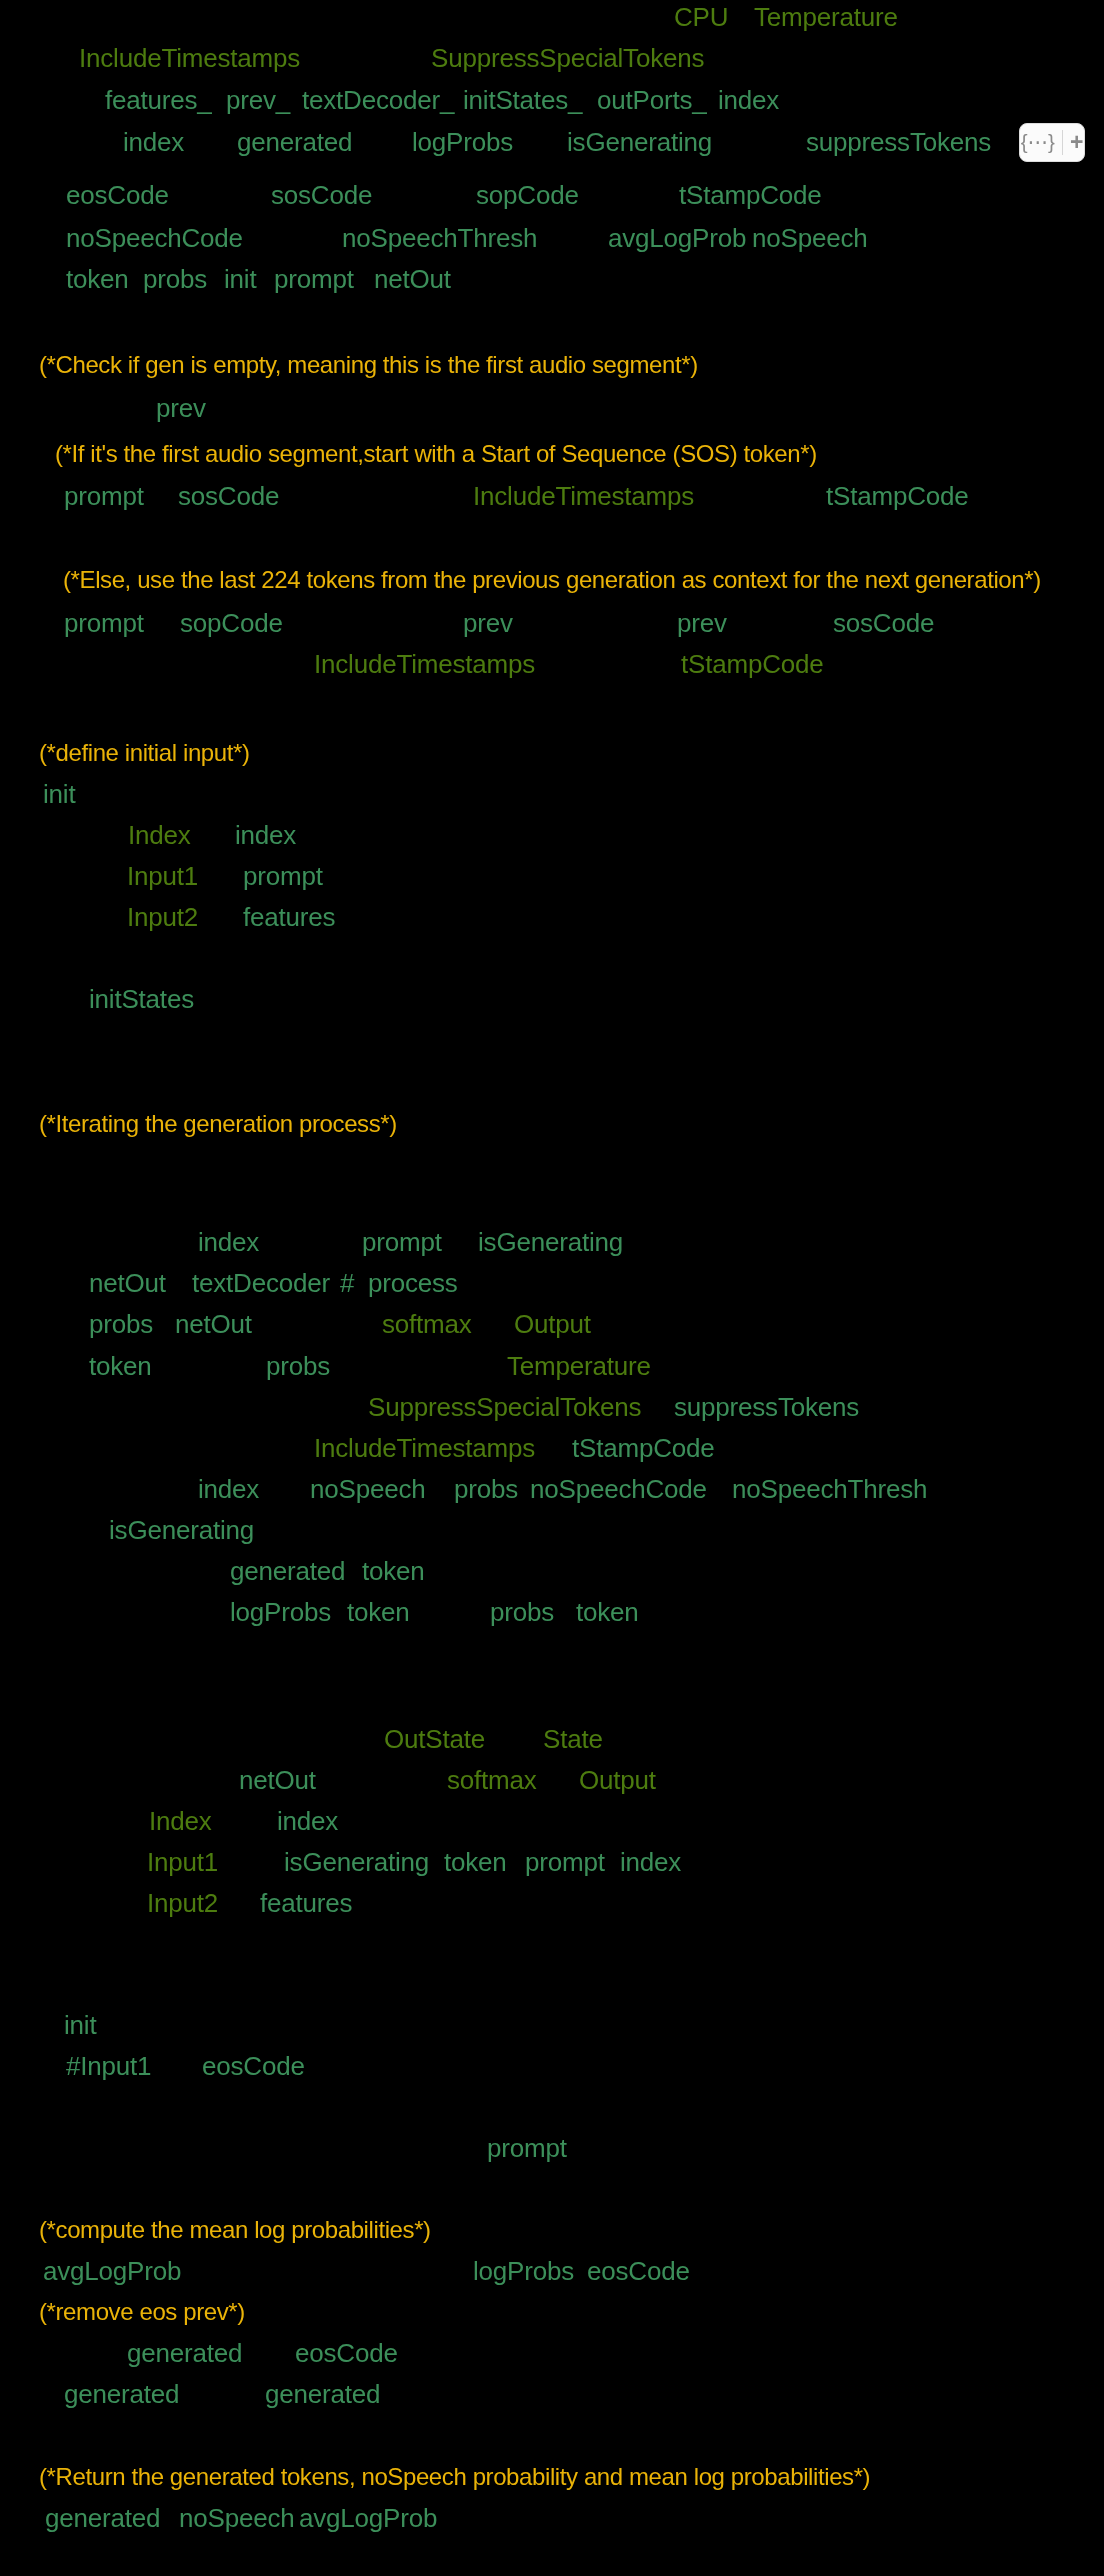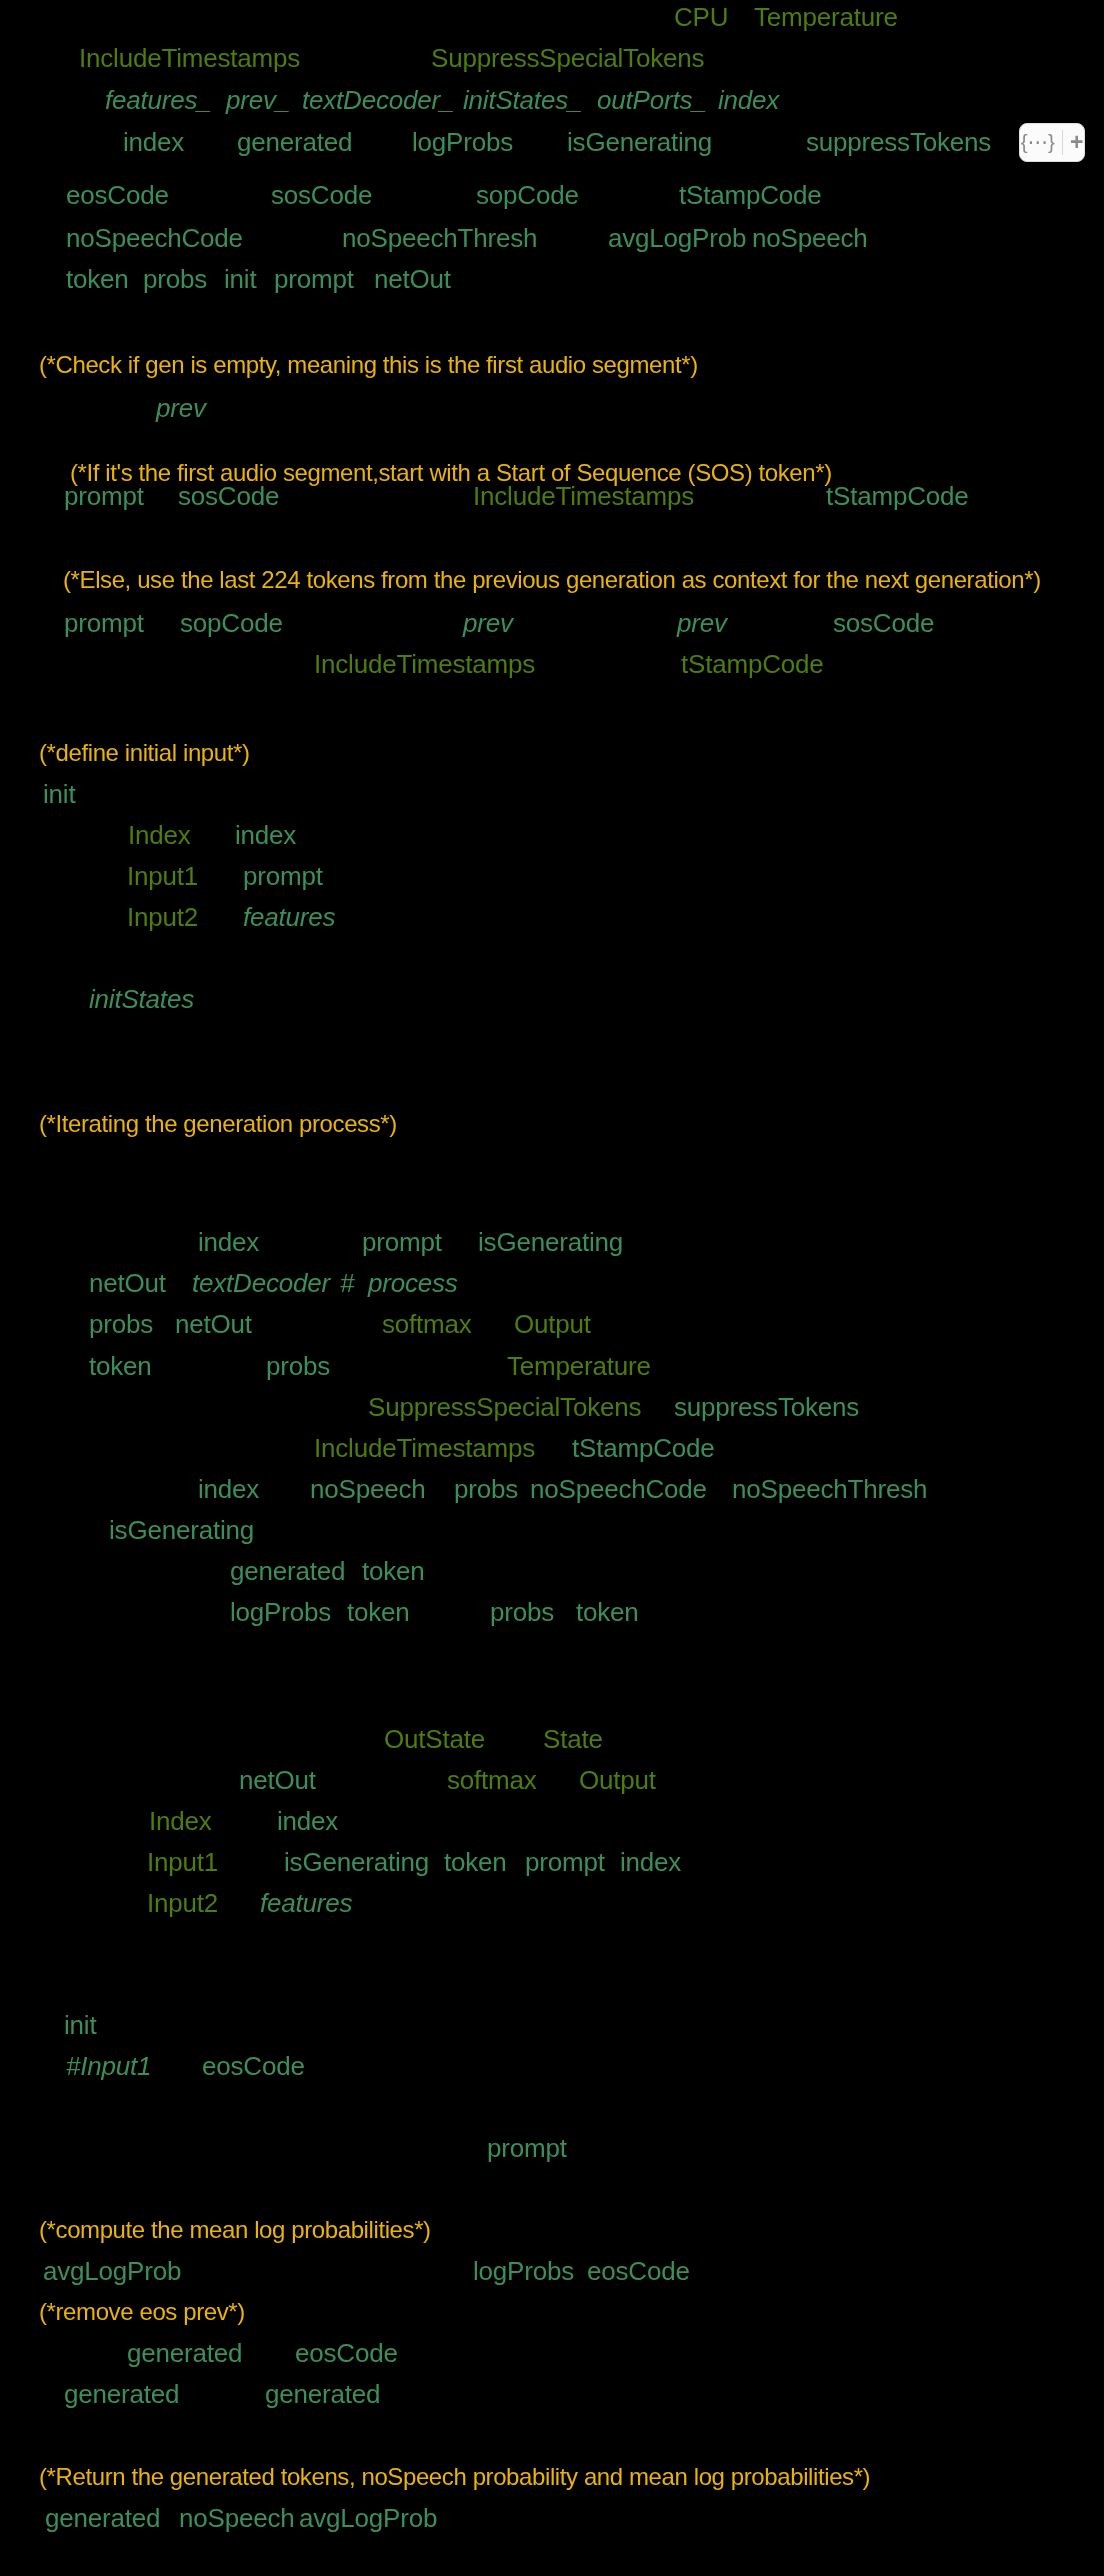--- a/index.html
+++ b/index.html
@@ -27,21 +27,21 @@
     position: absolute;
     white-space: pre;
     font-size: 26px;
     line-height: 30px;
     font-family: "Liberation Sans", sans-serif;
     letter-spacing: -0.2px;
   }
 
   
   .sym      { color: #3c8f5a; }            
-  .pat      { color: #3c8f5a; font-style: italic; }  
+  .pat      { color: #3c8f5a; }  
   .opt      { color: #4d7c0f; }            
   .cmt      { color: #eab308; font-size: 24px; }  
 
   .comment-row { letter-spacing: -0.4px; }
 
   
   #opts-widget {
     position: absolute;
     left: 1019px;
     top: 123px;
@@ -105,21 +105,21 @@
       <span class="tok sym" style="left: 342px; top: 223px;">noSpeechThresh</span>
       <span class="tok sym" style="left: 608px; top: 223px;">avgLogProb</span>
       <span class="tok sym" style="left: 752px; top: 223px;">noSpeech</span>
       <span class="tok sym" style="left: 66px; top: 264px;">token</span>
       <span class="tok sym" style="left: 143px; top: 264px;">probs</span>
       <span class="tok sym" style="left: 224px; top: 264px;">init</span>
       <span class="tok sym" style="left: 274px; top: 264px;">prompt</span>
       <span class="tok sym" style="left: 374px; top: 264px;">netOut</span>
       <span class="tok cmt comment-row" style="left: 39px; top: 350px;">(*Check if gen is empty, meaning this is the first audio segment*)</span>
       <span class="tok pat" style="left: 156px; top: 393px;">prev</span>
-      <span class="tok cmt comment-row" style="left: 70px; top: 439px; margin-top: 19px;">(*If it's the first audio segment,start with a Start of Sequence (SOS) token*)</span>
+      <span class="tok cmt comment-row" style="left: 55px; top: 439px;">(*If it's the first audio segment,start with a Start of Sequence (SOS) token*)</span>
       <span class="tok sym" style="left: 64px; top: 481px;">prompt</span>
       <span class="tok sym" style="left: 178px; top: 481px;">sosCode</span>
       <span class="tok opt" style="left: 473px; top: 481px;">IncludeTimestamps</span>
       <span class="tok sym" style="left: 826px; top: 481px;">tStampCode</span>
       <span class="tok cmt comment-row" style="left: 63px; top: 565px; text-align: center;">(*Else, use the last 224 tokens from the previous generation as context for the next generation*)</span>
       <span class="tok sym" style="left: 64px; top: 608px;">prompt</span>
       <span class="tok sym" style="left: 180px; top: 608px;">sopCode</span>
       <span class="tok pat" style="left: 463px; top: 608px;">prev</span>
       <span class="tok pat" style="left: 677px; top: 608px;">prev</span>
       <span class="tok sym" style="left: 833px; top: 608px;">sosCode</span>

